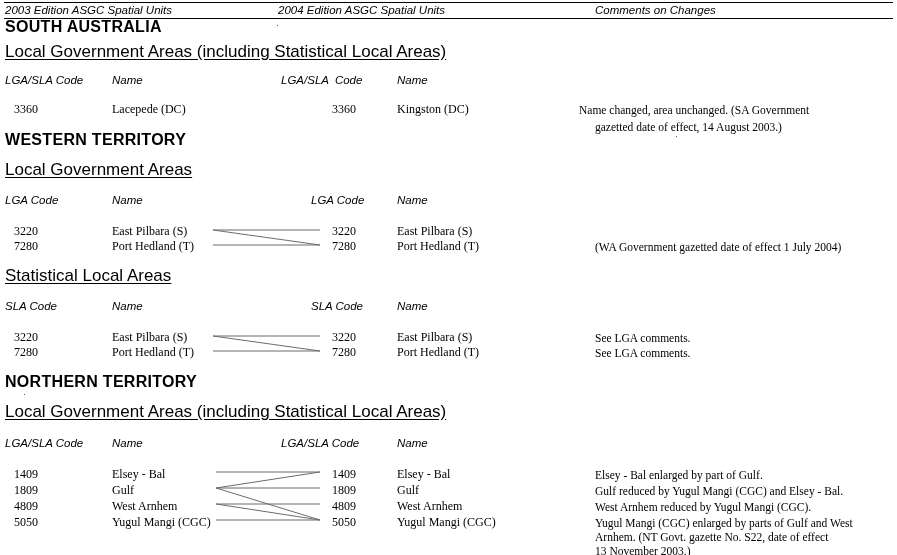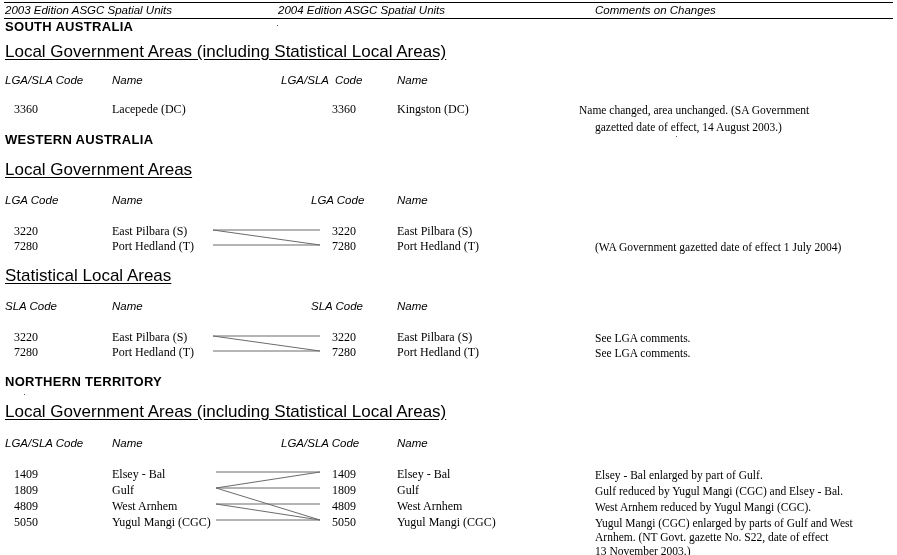--- a/index.html
+++ b/index.html
@@ -33,21 +33,21 @@
     font-size: 11.5px;
   }
   .colhdr {
     font-family: "Liberation Sans", "DejaVu Sans", sans-serif;
     font-style: italic;
     font-size: 11.5px;
   }
   .state {
     font-family: "Liberation Sans", "DejaVu Sans", sans-serif;
     font-weight: bold;
-    font-size: 13px;
+    font-size: 16px;
     letter-spacing: 0.3px;
   }
   .subhead {
     font-family: "Liberation Sans", "DejaVu Sans", sans-serif;
     font-size: 17px;
     text-decoration: underline;
     text-underline-offset: 2px;
   }
   .data {
     font-family: "Liberation Serif", "DejaVu Serif", serif;
@@ -106,21 +106,21 @@
   <div class="t colhdr" style="left:397px; top:74px;">Name</div>
 
   <div class="t data" style="left:14px; top:103px;">3360</div>
   <div class="t data" style="left:112px; top:103px;">Lacepede (DC)</div>
   <div class="t data" style="left:332px; top:103px;">3360</div>
   <div class="t data" style="left:397px; top:103px;">Kingston (DC)</div>
   <div class="t comment" style="left:579px; top:104px;">Name changed, area unchanged. (SA Government</div>
   <div class="t comment" style="left:595px; top:121px;">gazetted date of effect, 14 August 2003.)</div>
   <div class="dot" style="left:676px; top:136px;"></div>
 
-  <div class="t state" style="left:5px; top:133px;">WESTERN AUSTRALIA</div>
+  <div class="t state" style="left:5px; top:133px;">WESTERN TERRITORY</div>
 
   <div class="t subhead" style="left:5px; top:163px;">Local Government Areas</div>
 
   <div class="t colhdr" style="left:5px; top:194px;">LGA Code</div>
   <div class="t colhdr" style="left:112px; top:194px;">Name</div>
   <div class="t colhdr" style="left:311px; top:194px;">LGA Code</div>
   <div class="t colhdr" style="left:397px; top:194px;">Name</div>
 
   <div class="t data" style="left:14px; top:225px;">3220</div>
   <div class="t data" style="left:112px; top:225px;">East Pilbara (S)</div>

